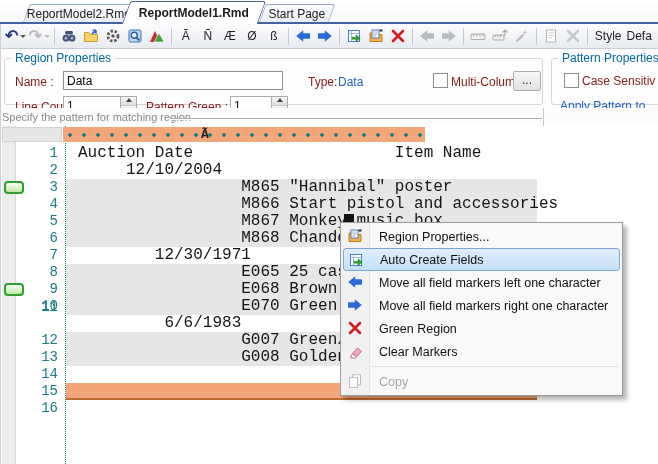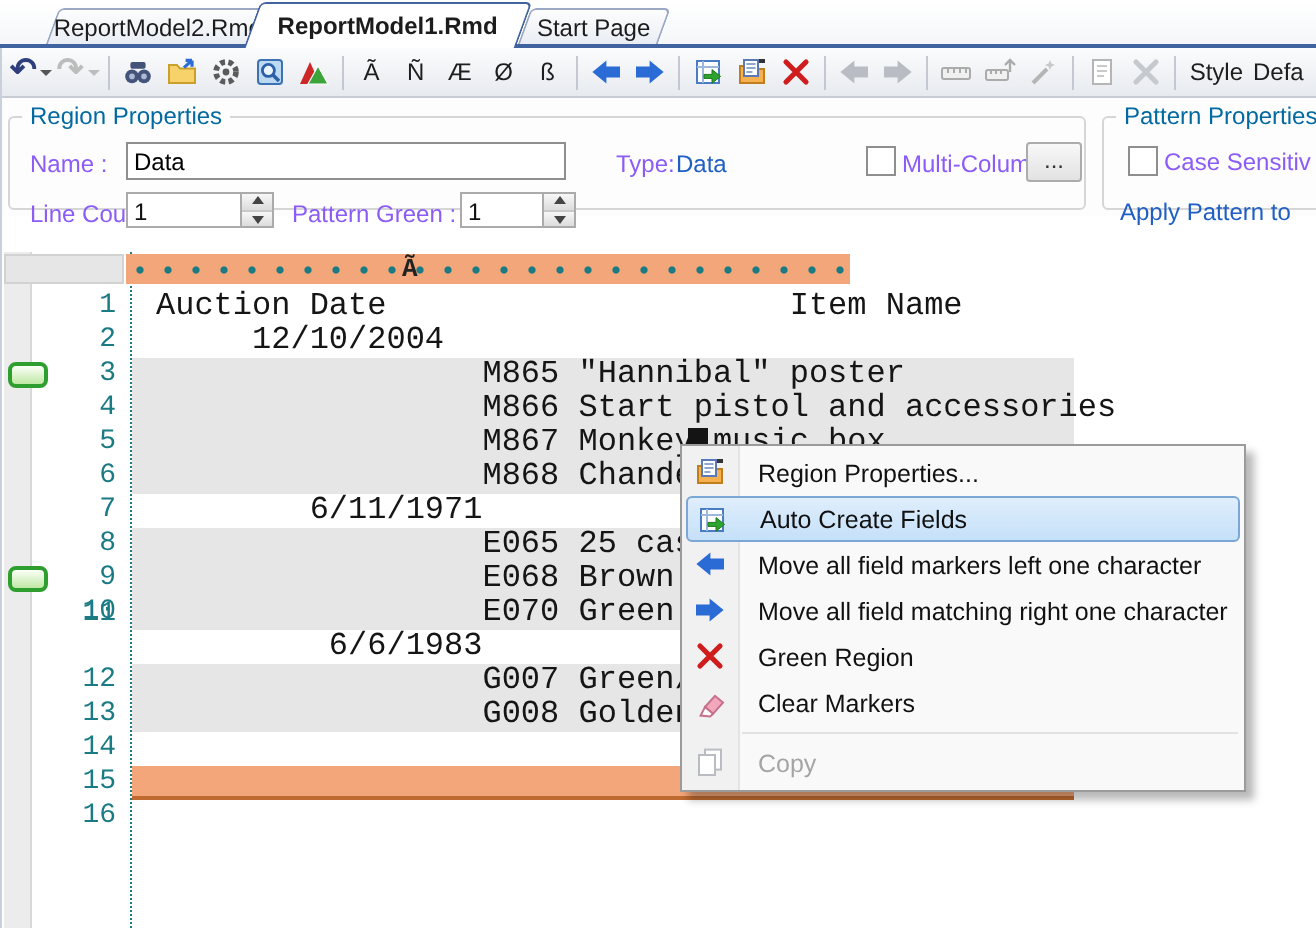--- a/index.html
+++ b/index.html
@@ -33,21 +33,21 @@
   .style-label{font-size:12px;color:#1e1e1e;margin:0 5px 0 4px;}
   .style-value{font-size:12px;color:#1e1e1e;white-space:nowrap;}
 
   
   .props{position:absolute;top:49px;left:0;right:0;height:59px;background:#FDFDFD;}
   fieldset.groupbox{position:absolute;border:1px solid #D6D6D6;border-radius:3px;margin:0;padding:0;min-inline-size:0;}
   fieldset.groupbox legend{margin-left:6px;padding:0 4px;font-size:12px;color:#0369a1;}
   .gb-region{left:4px;top:2px;width:537px;height:52px;}
   .gb-pattern{left:551px;top:2px;width:150px;height:52px;}
   .gb-pattern legend{color:var(--group-title-blue,#3D4FC4);}
-  .fl{position:absolute;font-size:12px;color:#8b5cf6;white-space:nowrap;}
+  .fl{position:absolute;font-size:12px;color:#7f1d1d;white-space:nowrap;}
   .type-val{color:var(--type-link-blue,#1F5FC4);}
   .txt{position:absolute;left:58px;top:6px;width:212px;height:17px;border:1px solid #8F8F8F;
        font-family:"Liberation Sans",sans-serif;font-size:12px;padding:0 3px;}
   .cb{position:absolute;width:13px;height:13px;border:1px solid #8E8E8E;background:#fff;}
   .dots-btn{position:absolute;left:508px;top:6px;width:26px;height:18px;border:1px solid #ACACAC;border-radius:2px;
             background:linear-gradient(#F8F8F8,#E2E2E2);font-size:12px;text-align:center;line-height:16px;color:#333;}
   .spin{position:absolute;height:18px;border:1px solid #ABABAB;background:#fff;display:flex;box-sizing:border-box;}
   .spin .val{flex:1;font-size:12px;padding:2px 0 0 3px;color:#111;}
   .spin .btns{width:15px;border-left:1px solid #ABABAB;display:flex;flex-direction:column;}
   .spin .btns span{flex:1;background:linear-gradient(#F7F7F7,#DCDCDC);display:flex;align-items:center;justify-content:center;}
@@ -340,20 +340,25 @@
     </fieldset>
 
     <fieldset class="groupbox gb-pattern">
       <legend>Pattern Properties</legend>
       <span class="cb" style="left:12px;top:8px"></span>
       <span class="fl" style="left:30px;top:9px">Case Sensitiv</span>
       <span class="fl type-val" style="left:8px;top:34px">Apply Pattern to</span>
     </fieldset>
   </div>
 
+  <div class="pattern-strip">
+    <span class="hint">Specify the pattern for matching region</span>
+    <div class="hline"></div>
+    <div class="vline"></div>
+  </div>
 
   <div class="editor">
     <div class="gutter-strip"></div>
     <div class="dotline"></div>
     <div class="pattern-gutter"></div>
     <div class="pattern-bar">
       <span class="pattern-char">Ã</span>
     </div>
     <div id="rows">
         <div class="line-num" style="top: 19px;">1</div>
@@ -367,21 +372,21 @@
         <div class="row-shade" style="top: 70px;"></div>
         <div class="line-num" style="top: 70px;">4</div>
         <div class="row-text" style="top: 70px;">                 M866 Start pistol and accessories</div>
         <div class="row-shade" style="top: 87px;"></div>
         <div class="line-num" style="top: 87px;">5</div>
         <div class="row-text" style="top: 87px;">                 M867 Monkey music box</div>
         <div class="row-shade" style="top: 104px;"></div>
         <div class="line-num" style="top: 104px;">6</div>
         <div class="row-text" style="top: 104px;">                 M868 Chande</div>
         <div class="line-num" style="top: 121px;">7</div>
-        <div class="row-text" style="top: 121px;">        6/11/1971</div>
+        <div class="row-text" style="top: 121px;">        12/30/1971</div>
         <div class="row-shade" style="top: 138px;"></div>
         <div class="line-num" style="top: 138px;">8</div>
         <div class="row-text" style="top: 138px;">                 E065 25 cas</div>
         <div class="row-shade" style="top: 155px;"></div>
         <div class="line-num" style="top: 155px;">9</div>
         <div class="row-text" style="top: 155px;">                 E068 Brown</div>
         <div class="marker" style="top: 157px;"></div>
         <div class="row-shade" style="top: 172px;"></div>
         <div class="line-num" style="top: 172px;">10</div>
         <div class="row-text" style="top: 172px;">                 E070 Green</div>
@@ -418,21 +423,21 @@
       <div class="menu-item">
         <svg class="ic mi-ic blue" viewBox="0 0 16 16">
           <use href="#i-arrow-left"></use>
         </svg>
         <span class="mi-label">Move all field markers left one character</span>
       </div>
       <div class="menu-item">
         <svg class="ic mi-ic blue" viewBox="0 0 16 16">
           <use href="#i-arrow-right"></use>
         </svg>
-        <span class="mi-label">Move all field matching right one character</span>
+        <span class="mi-label">Move all field markers right one character</span>
       </div>
       <div class="menu-item">
         <svg class="ic mi-ic red" viewBox="0 0 16 16">
           <use href="#i-x"></use>
         </svg>
         <span class="mi-label">Green Region</span>
       </div>
       <div class="menu-item">
         <svg class="ic mi-ic " viewBox="0 0 16 16">
           <use href="#i-eraser"></use>

